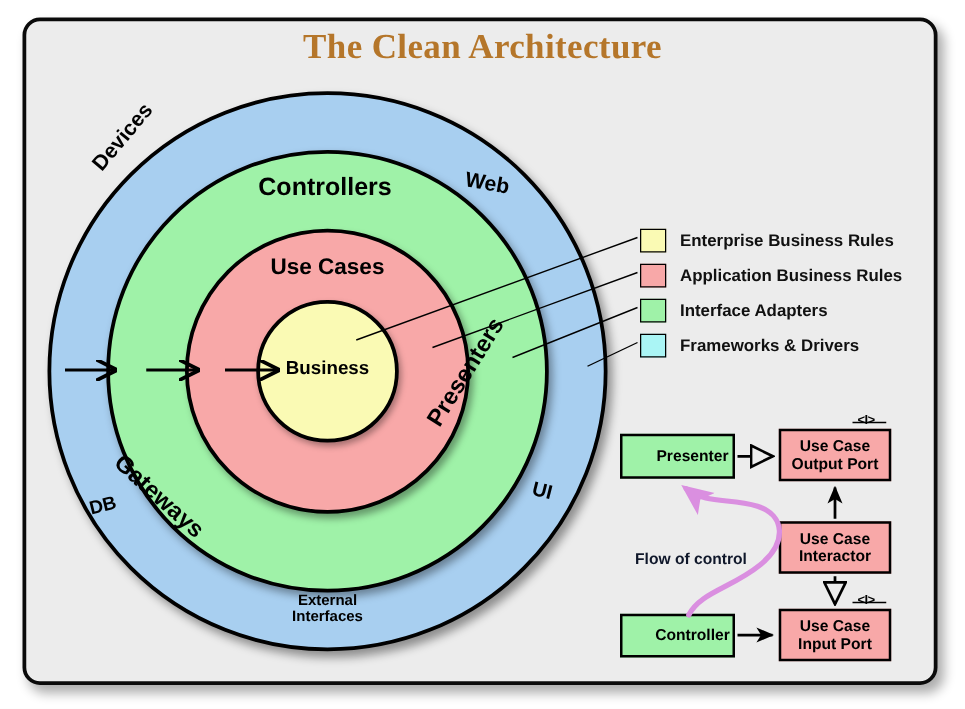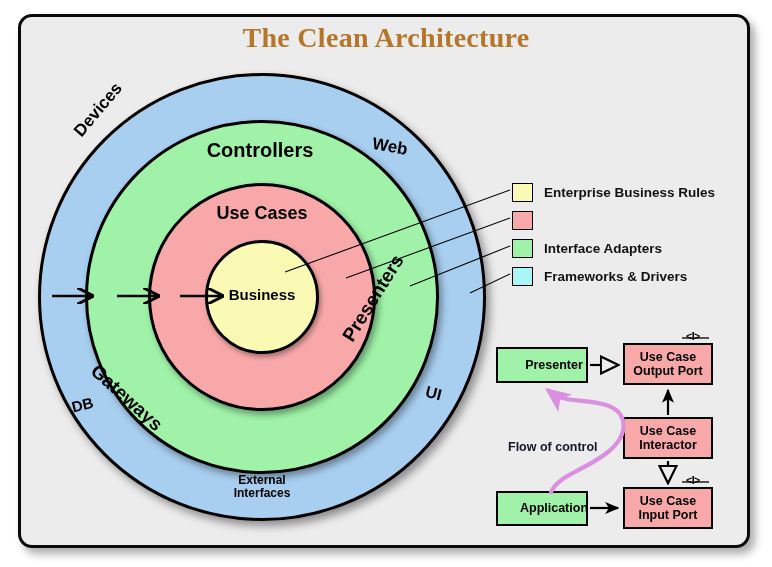--- a/index.html
+++ b/index.html
@@ -128,34 +128,35 @@
   <div class="ring-label" id="lbl-gateways">Gateways</div>
   <div class="ring-label" id="lbl-presenters">Presenters</div>
 
   <div id="legend">
     <div class="legend-row">
       <span class="swatch" style="background: rgb(250, 250, 180);"></span>
       <span class="legend-text">Enterprise Business Rules</span>
     </div>
     <div class="legend-row">
       <span class="swatch" style="background: rgb(248, 168, 168);"></span>
+      <span class="legend-text">Application Business Rules</span>
     </div>
     <div class="legend-row">
       <span class="swatch" style="background: rgb(159, 242, 168);"></span>
       <span class="legend-text">Interface Adapters</span>
     </div>
     <div class="legend-row">
       <span class="swatch" style="background: rgb(170, 245, 245);"></span>
       <span class="legend-text">Frameworks &amp; Drivers</span>
     </div>
   </div>
 
   <div class="fbox green" id="box-presenter">Presenter</div>
 
-  <div class="fbox green" id="box-controller">Application</div>
+  <div class="fbox green" id="box-controller">Controller</div>
 
   <div class="fbox pink" id="box-out-port">
     <div>
       <div>Use Case</div>
       <div>Output Port</div>
     </div>
   </div>
 
   <div class="fbox pink" id="box-interactor">
     <div>

